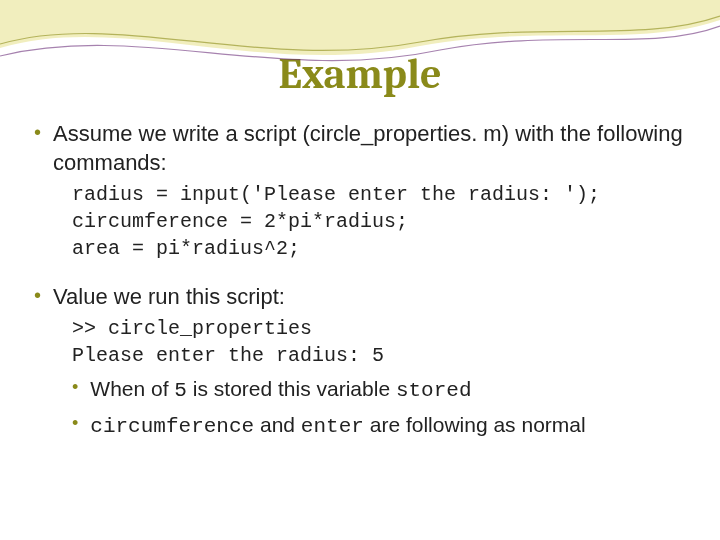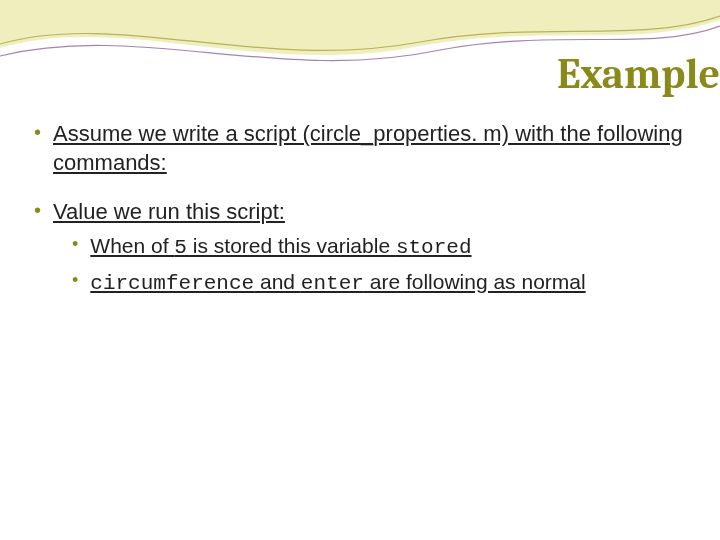--- a/index.html
+++ b/index.html
@@ -10,21 +10,21 @@
     font-family: Arial, Helvetica, sans-serif;
     position: relative;
     overflow: hidden;
   }
   .swoosh {
     position: absolute;
     top: 0; left: 0; width: 720px; height: 90px;
     pointer-events: none;
   }
   .title {
-    text-align: right;
+    text-align: center;
     font-size: 42px;
     font-weight: bold;
     color: #8a8a1a;
     margin-top: 50px;
     font-family: Cambria, Georgia, serif;
   }
   .content {
     padding: 14px 34px 0 34px;
     font-size: 22px;
     color: #222;
@@ -34,21 +34,21 @@
     display: flex;
     align-items: flex-start;
     margin-top: 6px;
   }
   .bullet1 .dot {
     color: #8a8a1a;
     font-size: 20px;
     margin-right: 12px;
     line-height: 1.35;
   }
-  .bullet1 .txt { flex: 1; text-decoration: underline; }
+  .bullet1 .txt { flex: 1; }
   .code {
     font-family: "Courier New", Courier, monospace;
     font-size: 20px;
     margin-left: 38px;
     margin-top: 4px;
     line-height: 1.35;
     white-space: pre;
   }
   .sub {
     margin-left: 38px;
@@ -69,25 +69,30 @@
 </svg>
 
 <div class="title">Example</div>
 
 <div class="content">
 
   <div class="bullet1">
     <div class="dot">•</div>
     <div class="txt">Assume we write a script (circle_properties. m) with the following commands:</div>
   </div>
+  <div class="code">radius = input('Please enter the radius: ');
+circumference = 2*pi*radius;
+area = pi*radius^2;</div>
 
   <div class="bullet1 gap">
     <div class="dot">•</div>
     <div class="txt">Value we run this script:</div>
   </div>
+  <div class="code">&gt;&gt; circle_properties
+Please enter the radius: 5</div>
 
   <div class="sub">
     <div class="bullet1">
       <div class="dot">•</div>
       <div class="txt">
         <span>When of </span><span class="mono">5</span><span> is stored this variable </span><span class="mono">stored</span><span></span>
       </div>
     </div>
     <div class="bullet1">
       <div class="dot">•</div>

